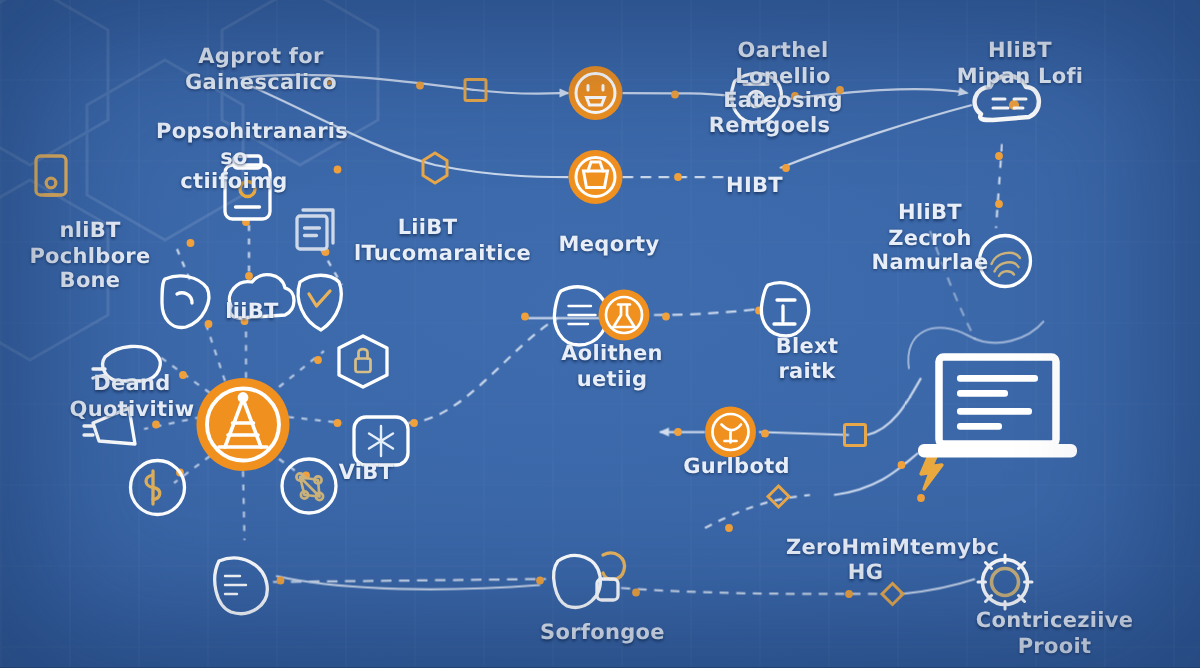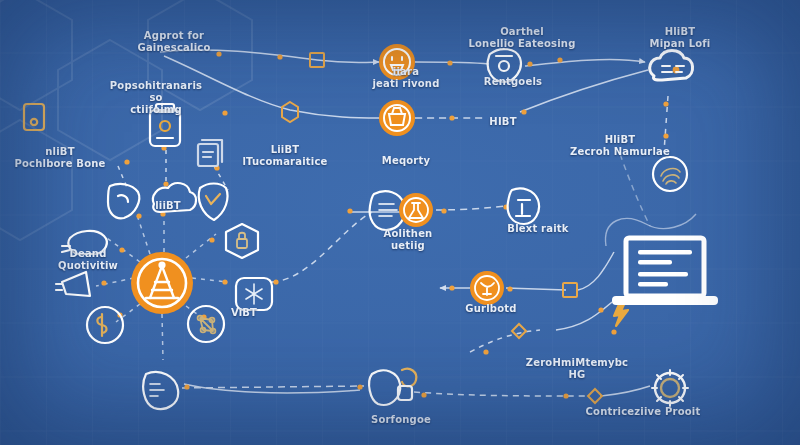--- a/index.html
+++ b/index.html
@@ -49,21 +49,21 @@
     position: absolute;
     color: #e8eef7;
     text-align: center;
     line-height: 1.18;
     letter-spacing: .2px;
     white-space: pre-line;
     text-shadow: 0 1px 2px rgba(16,40,80,.75);
     filter: blur(.42px);
     user-select: none;
   }
-  .lbl.md  { font-size: 10px; }
+  .lbl.md  { font-size: 14px; }
   .lbl.b   { font-weight: 700; }
 </style>
 </head>
 <body>
 
 <div id="stage">
 
   <div class="bg-base"></div>
 
   <svg class="bg-hex" viewBox="0 0 360 330" aria-hidden="true">
@@ -391,31 +391,29 @@
   <div class="lbl md b" style="left:10px;top:146px;width:100px;">nliBT
 Pochlbore Bone</div>
   <div class="lbl md b" style="left:236px;top:144px;width:98px;">LiiBT
 lTucomaraitice</div>
   <div class="lbl md b" style="left:146px;top:200px;width:44px;">liiBT</div>
   <div class="lbl md b" style="left:464px;top:26px;width:116px;">Oarthel
 Lonellio Eateosing</div>
   <div class="lbl md b" style="left:472px;top:76px;width:82px;">Rentgoels</div>
   <div class="lbl md b" style="left:632px;top:26px;width:96px;">HliBT
 Mipan Lofi</div>
-  <div class="lbl md b" style="left:368px;top:66px;width:76px;">iiara
-jeati rivond</div>
   <div class="lbl md b" style="left:370px;top:131px;width:72px;margin-top:24px;">Meqorty</div>
   <div class="lbl md b" style="left:478px;top:116px;width:50px;">HIBT</div>
   <div class="lbl md b" style="left:566px;top:134px;width:108px;">HliBT
 Zecroh Namurlae</div>
   <div class="lbl md b" style="left:40px;top:248px;width:96px;">Deand Quotivitiw</div>
   <div class="lbl md b" style="left:222px;top:307px;width:44px;">ViBT</div>
   <div class="lbl md b" style="left:372px;top:228px;width:72px;">Aolithen
 uetiig</div>
   <div class="lbl md b" style="left:500px;top:223px;width:76px;">Blext raitk</div>
   <div class="lbl md b" style="left:452px;top:303px;width:78px;text-align:center;">Gurlbotd</div>
   <div class="lbl md b" style="left:360px;top:414px;width:82px;">Sorfongoe</div>
   <div class="lbl md b" style="left:524px;top:357px;width:106px;">ZeroHmiMtemybc
 HG</div>
-  <div class="lbl md b" style="left:585px;top:406px;width:116px;">Contriceziive Prooit</div>
+  <div class="lbl md b" style="left:645px;top:406px;width:116px;">Contriceziive Prooit</div>
 
   <div class="edge-dark"></div>
 </div>
 
 </body></html>

